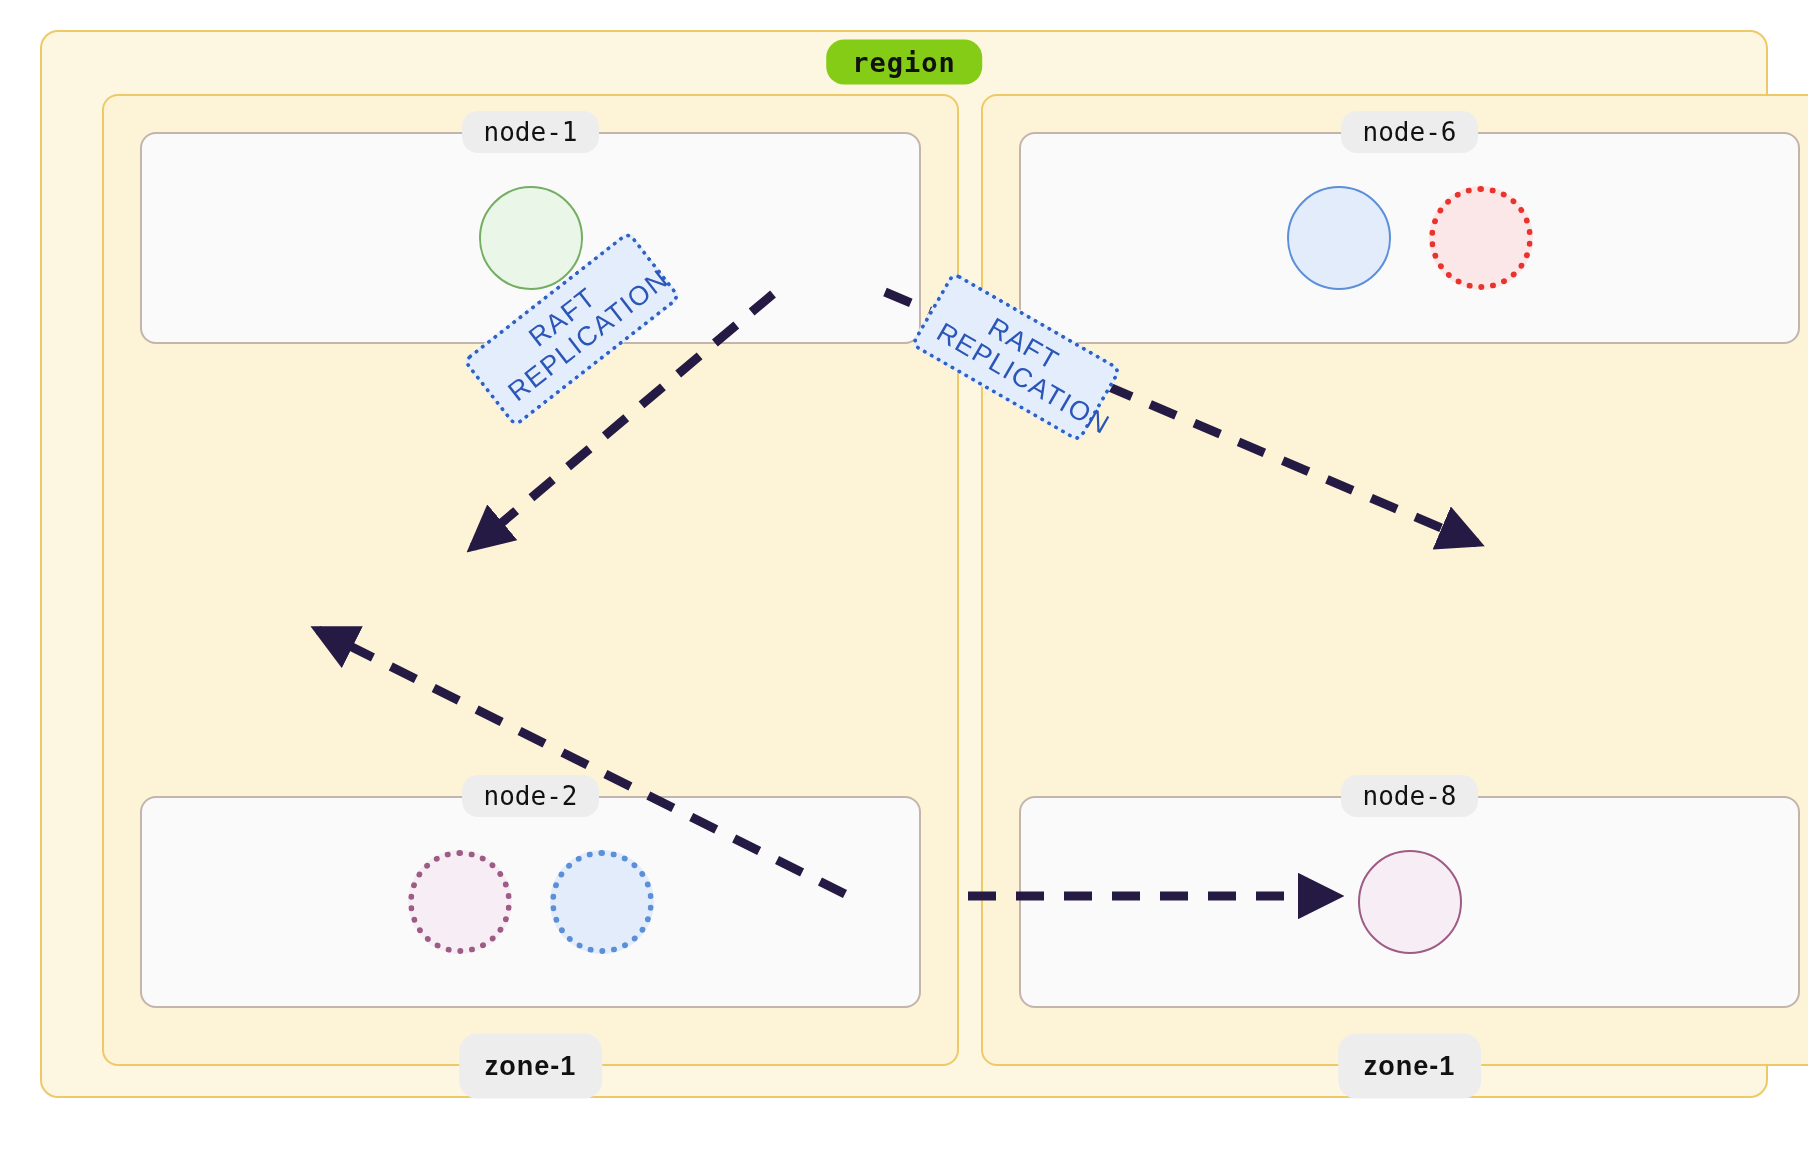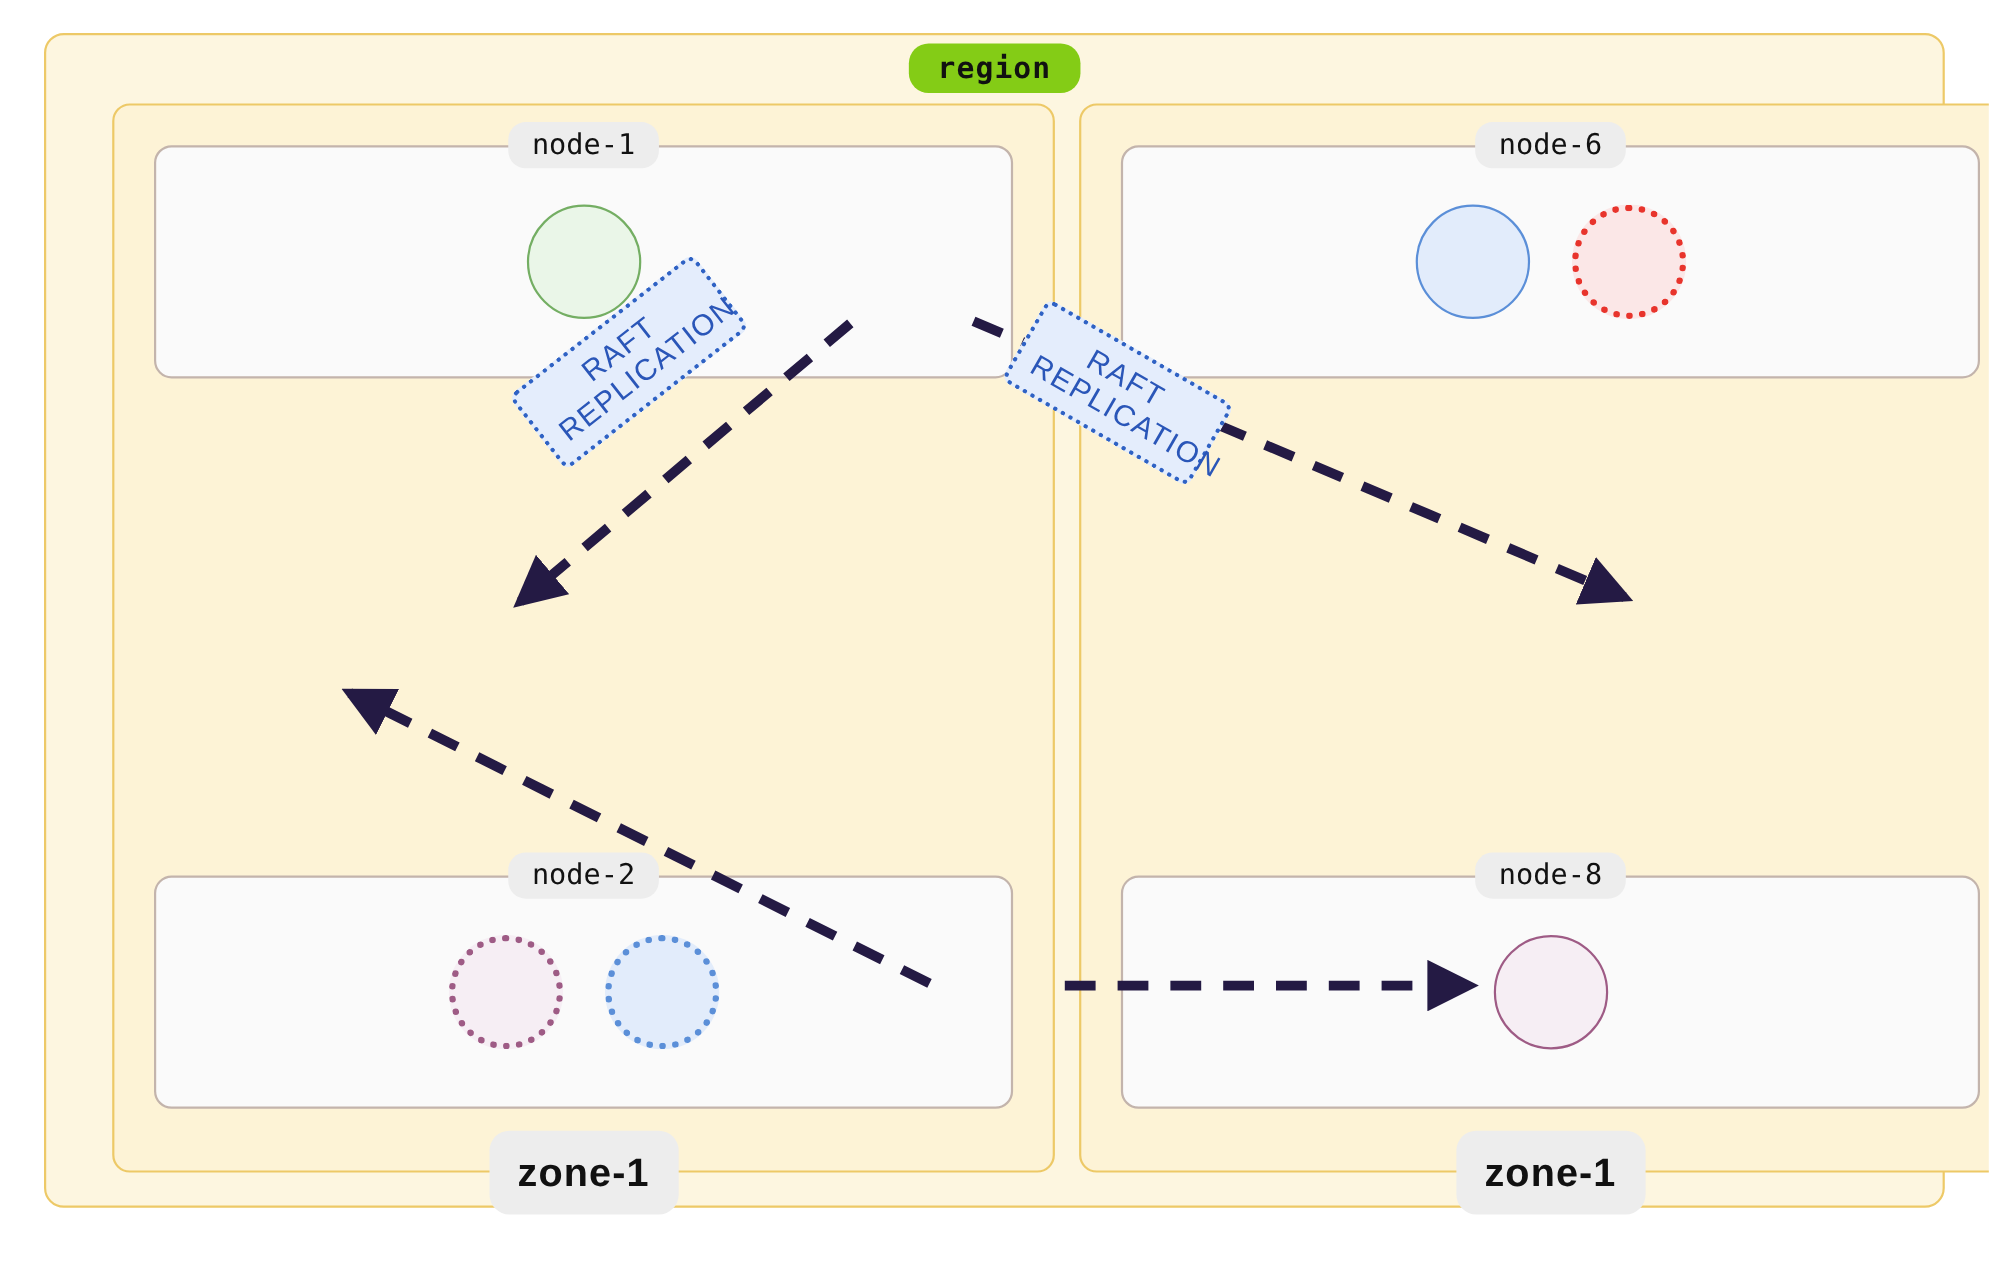--- a/index.html
+++ b/index.html
@@ -68,21 +68,21 @@
   }
   .zone-label {
     position: absolute;
     left: 50%;
     bottom: -2px;
     transform: translate(-50%, 50%);
     background: #ededed;
     color: #111111;
     font-family: "Liberation Sans", sans-serif;
     font-weight: bold;
-    font-size: 36px;
+    font-size: 27px;
     padding: 17px 26px;
     border-radius: 18px;
     letter-spacing: 1px;
     white-space: nowrap;
     z-index: 6;
   }
 
   
   .node {
     position: relative;

